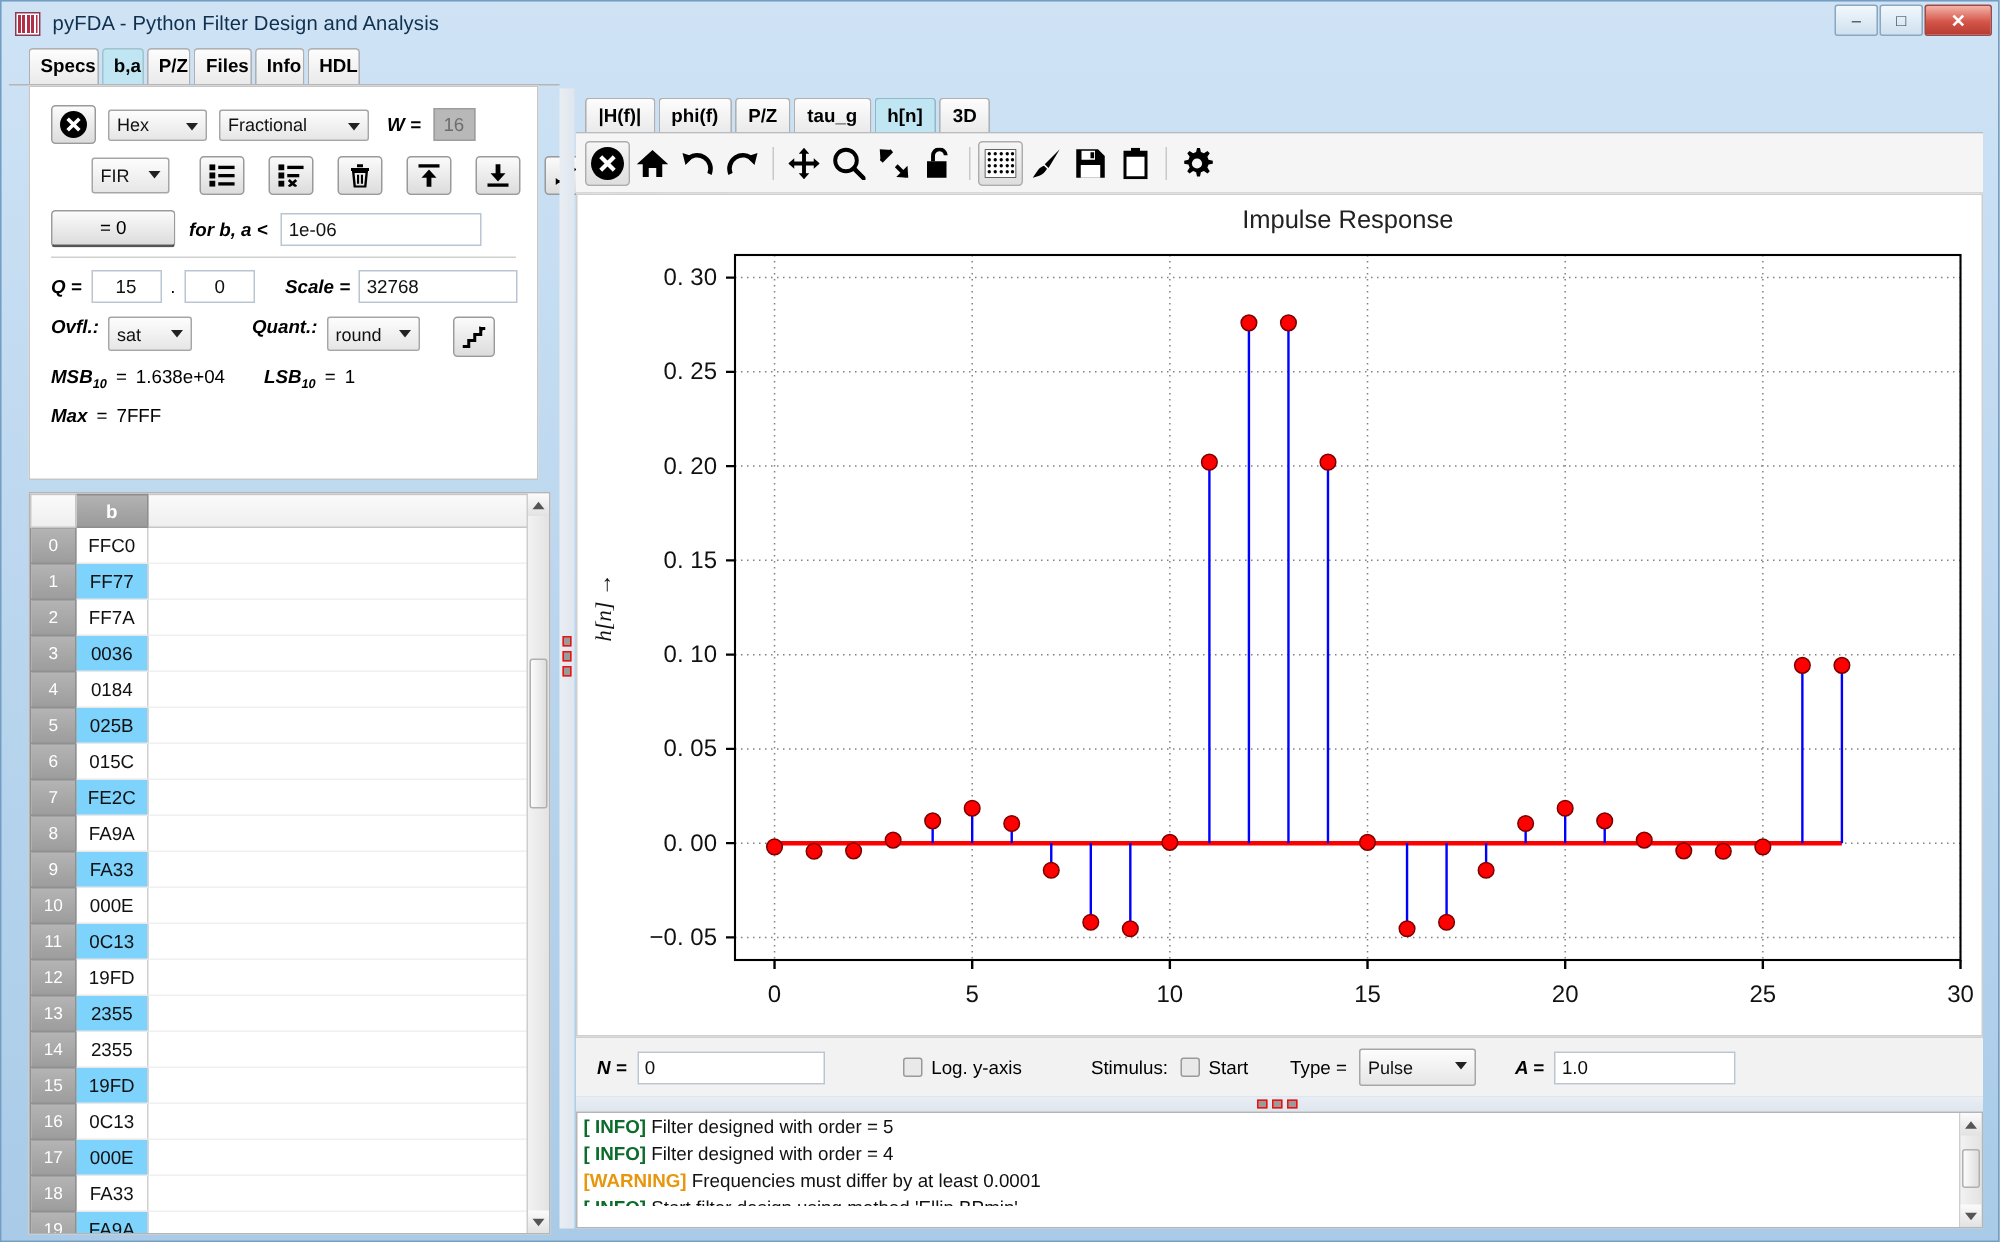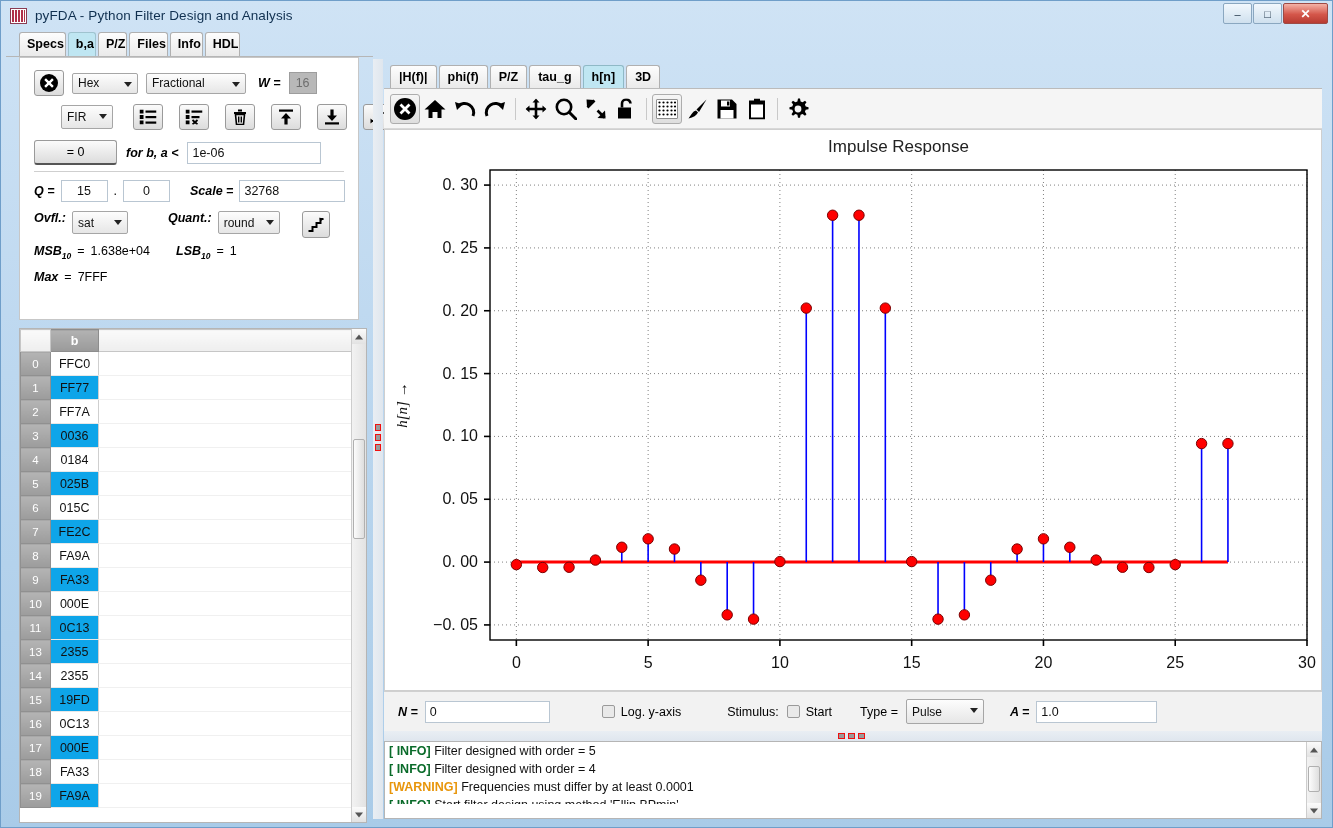--- a/index.html
+++ b/index.html
@@ -70,21 +70,21 @@
   table { border-collapse:collapse; width:100%; }
   th.corner { width:30px; height:22px; background:linear-gradient(180deg,#fafafa,#eee);
      border:1px solid #c6c6c6; }
   th.bcol { width:48px; height:22px; font-size:12.5px; font-weight:bold; color:#fff;
      background:linear-gradient(180deg,#b2b2b2,#9a9a9a); border:1px solid #8d8d8d; }
   th.rest { background:linear-gradient(180deg,#fafafa,#eee); border:1px solid #c6c6c6; }
   td.idx { width:30px; height:24px; font-size:11.5px; color:#fff; text-align:center;
      background:linear-gradient(180deg,#b4b4b4,#9c9c9c); border:1px solid #909090; }
   td.vcell { width:48px; height:24px; font-size:12.5px; text-align:center; color:#111;
      border-right:1px solid #cfcfcf; border-bottom:1px solid #e8e8e8; }
-  td.vcell.odd { background:#0ea5e9; }
+  td.vcell.odd { background:#7dd3fc; }
   td.blank { border-bottom:1px solid #f0f0f0; }
 
   .vscroll { position:absolute; right:0; top:0; bottom:0; width:15px;
      background:linear-gradient(90deg,#f2f2f2,#e3e3e3); border-left:1px solid #cdcdcd; }
   .vsup,.vsdn { position:absolute; left:0; right:0; height:15px;
      background:linear-gradient(180deg,#fbfbfb,#e2e2e2); }
   .vsup { top:0; } .vsdn { bottom:0; }
   .arrow { position:absolute; left:50%; top:50%; transform:translate(-50%,-50%);
      width:0;height:0;border-left:4px solid transparent;border-right:4px solid transparent; }
   .arrow.up { border-bottom:5px solid #555; }
@@ -383,20 +383,25 @@
                 <td class="blank"></td>
               </tr>
               <tr>
                 <td class="idx">10</td>
                 <td class="vcell">000E</td>
                 <td class="blank"></td>
               </tr>
               <tr>
                 <td class="idx">11</td>
                 <td class="vcell odd">0C13</td>
+                <td class="blank"></td>
+              </tr>
+              <tr>
+                <td class="idx">12</td>
+                <td class="vcell">19FD</td>
                 <td class="blank"></td>
               </tr>
               <tr>
                 <td class="idx">13</td>
                 <td class="vcell odd">2355</td>
                 <td class="blank"></td>
               </tr>
               <tr>
                 <td class="idx">14</td>
                 <td class="vcell">2355</td>

